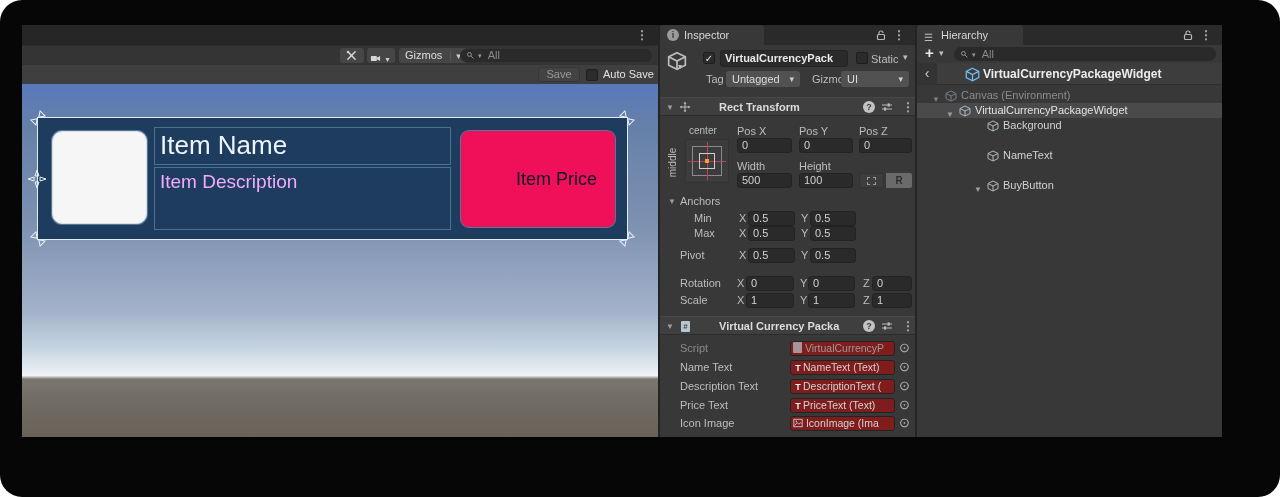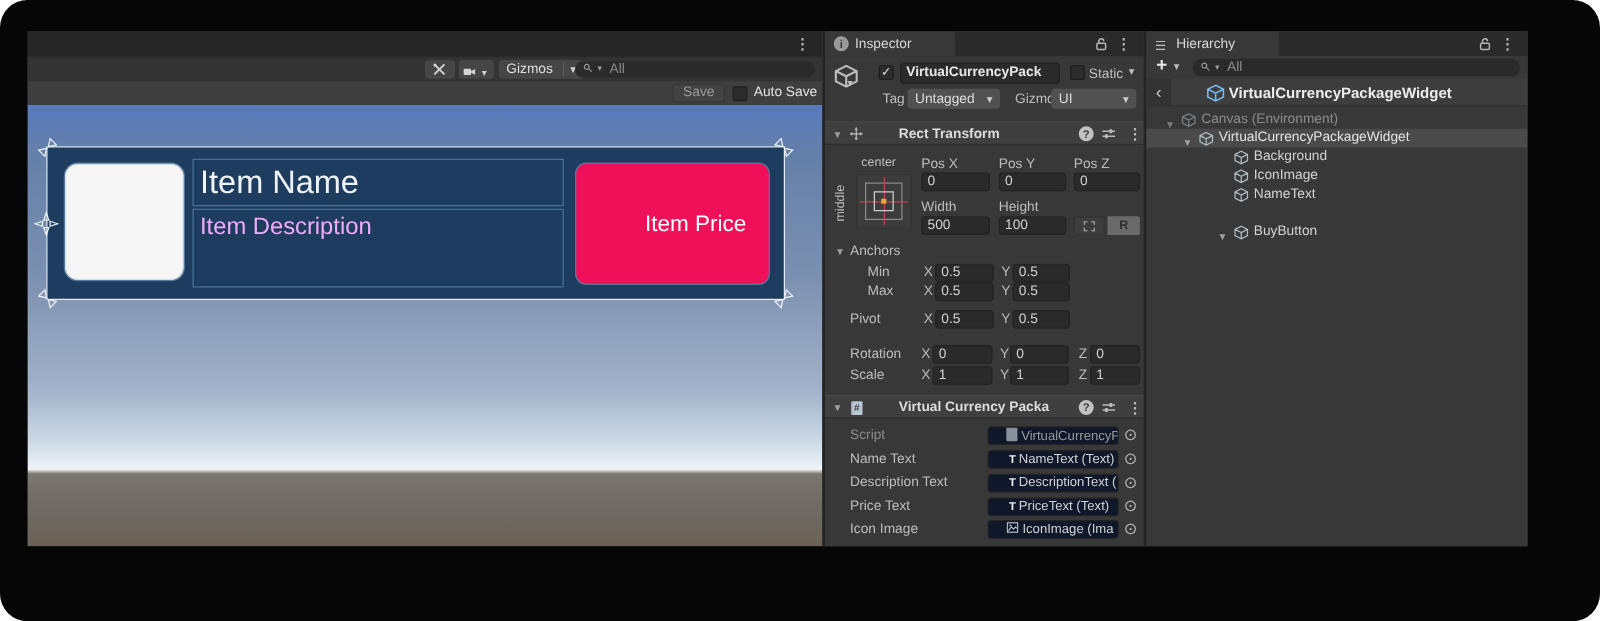--- a/index.html
+++ b/index.html
@@ -17,21 +17,21 @@
   .field { background:#2a2a2a; border:1px solid #232323; border-radius:3px; color:#d2d2d2; font-size:11px; line-height:13px; padding:0 4px; height:15px; white-space:nowrap; overflow:hidden; }
   .hdr { background:#3f3f3f; border-top:1px solid #474747; border-bottom:1px solid #2c2c2c; }
   .hdr .title { font-weight:bold; color:#dcdcdc; font-size:11px; }
   .dd { background:#515151; border-radius:3px; font-size:11px; color:#dddddd; height:16px; line-height:16px; padding:0 6px; white-space:nowrap; }
   .dd .arw { float:right; color:#cfcfcf; font-size:9px; margin-left:5px; }
   .cb { width:12px; height:12px; background:#2b2b2b; border:1px solid #1f1f1f; border-radius:2px; }
   .cb.checked { color:#e6e6e6; font-size:10px; line-height:11px; text-align:center; }
   .fold { color:#9d9d9d; font-size:8px; }
   .helpc { width:12px; height:12px; border-radius:50%; background:#c2c2c2; color:#383838; font-size:9px; font-weight:bold; text-align:center; line-height:12px; }
   .picker { color:#b3b3b3; font-size:13px; line-height:13px; }
-  .objfield { background:#0f172a; border:1px solid #232323; border-radius:3px; height:15px; color:#d2d2d2; font-size:10.5px; line-height:13px; padding:0 14px; white-space:nowrap; overflow:hidden; }
+  .objfield { background:#7f1d1d; border:1px solid #232323; border-radius:3px; height:15px; color:#d2d2d2; font-size:10.5px; line-height:13px; padding:0 2px; white-space:nowrap; overflow:hidden; }
   .ticon { display:inline-block; font-weight:bold; color:#f0f0f0; font-size:9px; width:10px; text-align:center; }
   .pageicon { display:inline-block; width:9px; height:11px; background:#b9c6cf; border-radius:1px; color:#3a4750; font-size:8px; font-weight:bold; text-align:center; line-height:11px; vertical-align:-1px; }
   .tree-row { position:absolute; left:0; width:100%; height:15px; font-size:11px; color:#d2d2d2; line-height:15px; white-space:nowrap; }
   .cube { color:#aebbc4; }
   .searchpill { background:#2a2a2a; border-radius:8px; color:#8a8a8a; font-size:11px; }
   .vlabel { transform:rotate(-90deg); transform-origin:center; }
   svg.ic { display:block; }
 </style>
 </head>
 <body>
@@ -129,21 +129,21 @@
 
       <div class="abs" style="left:15px;top:33px;width:591px;height:123px;background:#1e3c5e;border:1px solid #e4ebf5;">
         <div class="abs" style="left:14px;top:13px;width:95px;height:93px;background:#f6f6f6;border:1px solid #d8dde2;border-radius:10px;box-shadow:0 0 0 1px #54789c;"></div>
         <div class="abs" style="left:116px;top:9px;width:297px;height:38px;border:1px solid #4a7094;">
           <span class="abs" style="left:5px;top:2px;color:#eef3f8;font-size:26px;">Item Name</span>
         </div>
         <div class="abs" style="left:116px;top:49px;width:297px;height:63px;border:1px solid #4a7094;">
           <span class="abs" style="left:5px;top:3px;color:#f0abfc;font-size:19px;">Item Description</span>
         </div>
         <div class="abs" style="left:423px;top:13px;width:154px;height:96px;background:#f01059;border-radius:8px;display:flex;align-items:center;justify-content:center;box-shadow:0 0 0 1px #54789c;">
-          <span style="color:#ffffff;font-size:18px;margin-left:37px;">Item Price</span>
+          <span style="color:#0f172a;font-size:18px;margin-left:37px;">Item Price</span>
         </div>
 
         <svg class="ic abs" width="16" height="16" style="left:-8px;top:-8px;transform:rotate(-45deg);">
               <use href="#sym-bowtie"></use>
             </svg>
         <svg class="ic abs" width="16" height="16" style="right:-8px;top:-8px;transform:rotate(45deg);">
               <use href="#sym-bowtie"></use>
             </svg>
         <svg class="ic abs" width="16" height="16" style="right:-8px;bottom:-8px;transform:rotate(-45deg);">
               <use href="#sym-bowtie"></use>
@@ -354,26 +354,20 @@
             <use href="#sym-cube"></use>
           </svg>
       <span class="abs" style="left:58px;">VirtualCurrencyPackageWidget</span>
     </div>
     <div class="tree-row" style="top:93px;">
       <svg class="ic abs cube" width="12" height="12" style="left:70px;top:2px;">
             <use href="#sym-cube"></use>
           </svg>
       <span class="abs" style="left:86px;">Background</span>
     </div>
-    <div class="tree-row" style="top:108px;">
-      <svg class="ic abs cube" width="12" height="12" style="left:70px;top:2px;">
-            <use href="#sym-cube"></use>
-          </svg>
-      <span class="abs" style="left:86px;">IconImage</span>
-    </div>
     <div class="tree-row" style="top:123px;">
       <svg class="ic abs cube" width="12" height="12" style="left:70px;top:2px;">
             <use href="#sym-cube"></use>
           </svg>
       <span class="abs" style="left:86px;">NameText</span>
     </div>
     <div class="tree-row" style="top:153px;">
       <span class="abs fold" style="left:57px;top:4px;">▼</span>
       <svg class="ic abs cube" width="12" height="12" style="left:70px;top:2px;">
             <use href="#sym-cube"></use>

